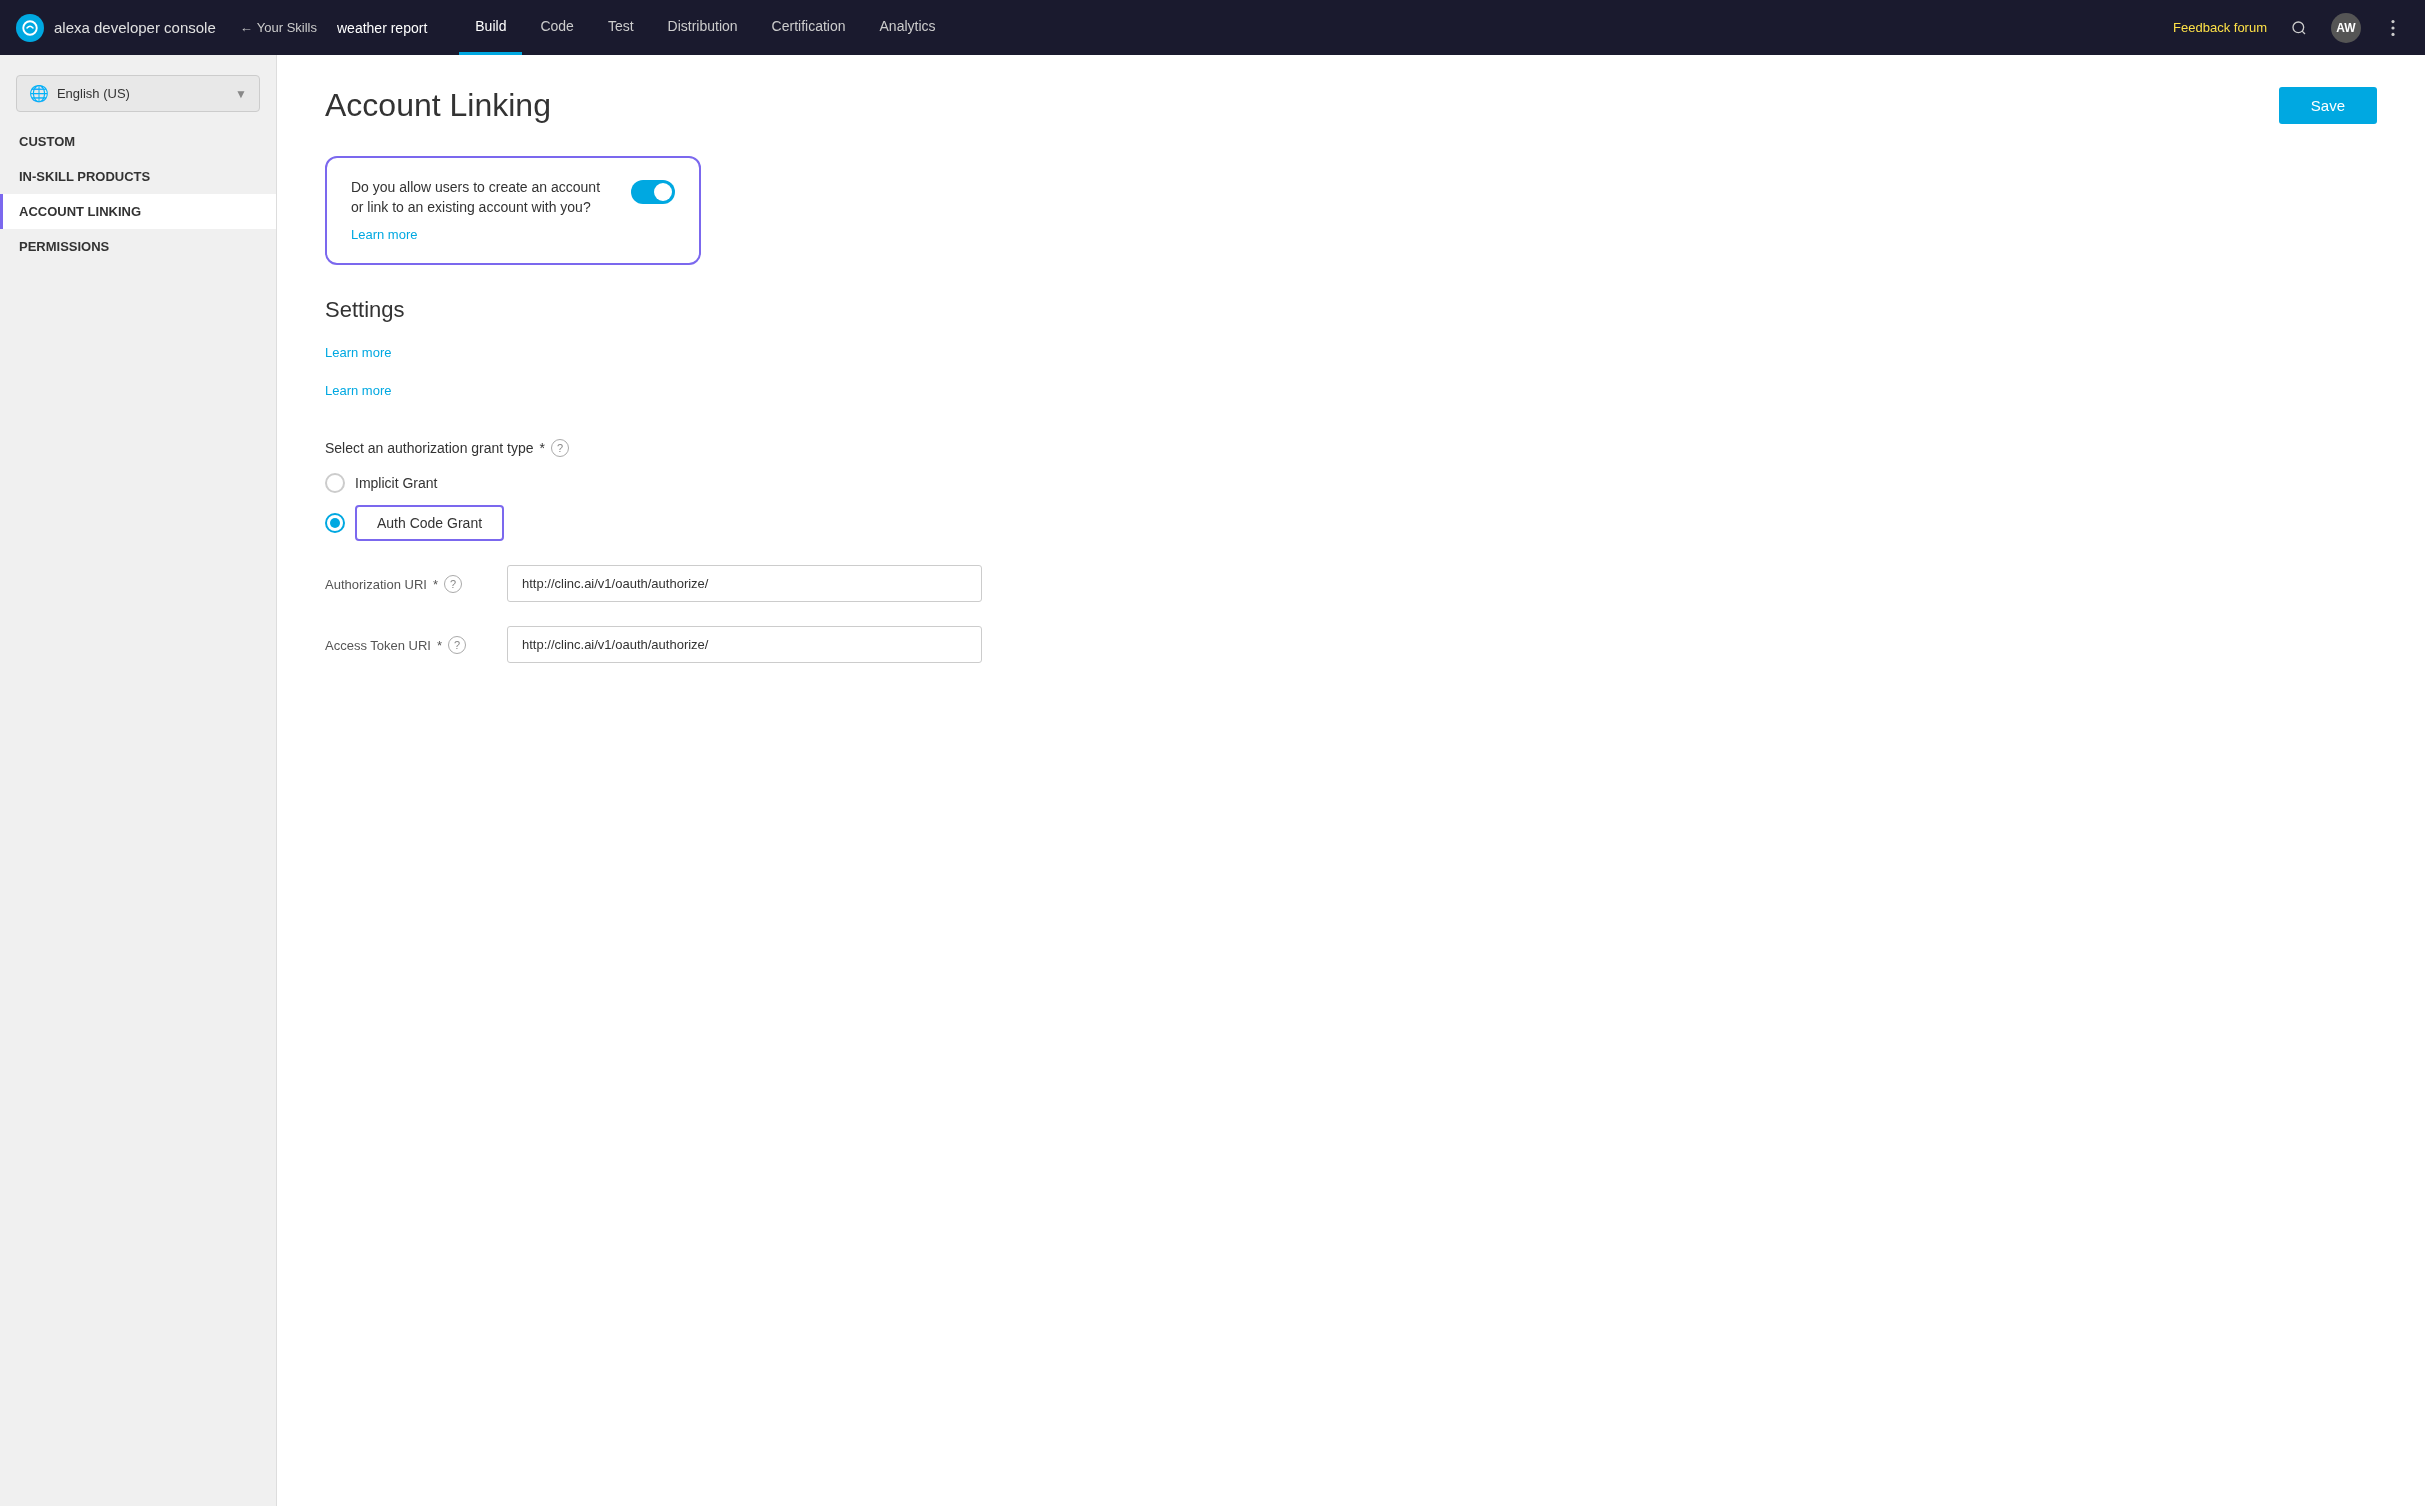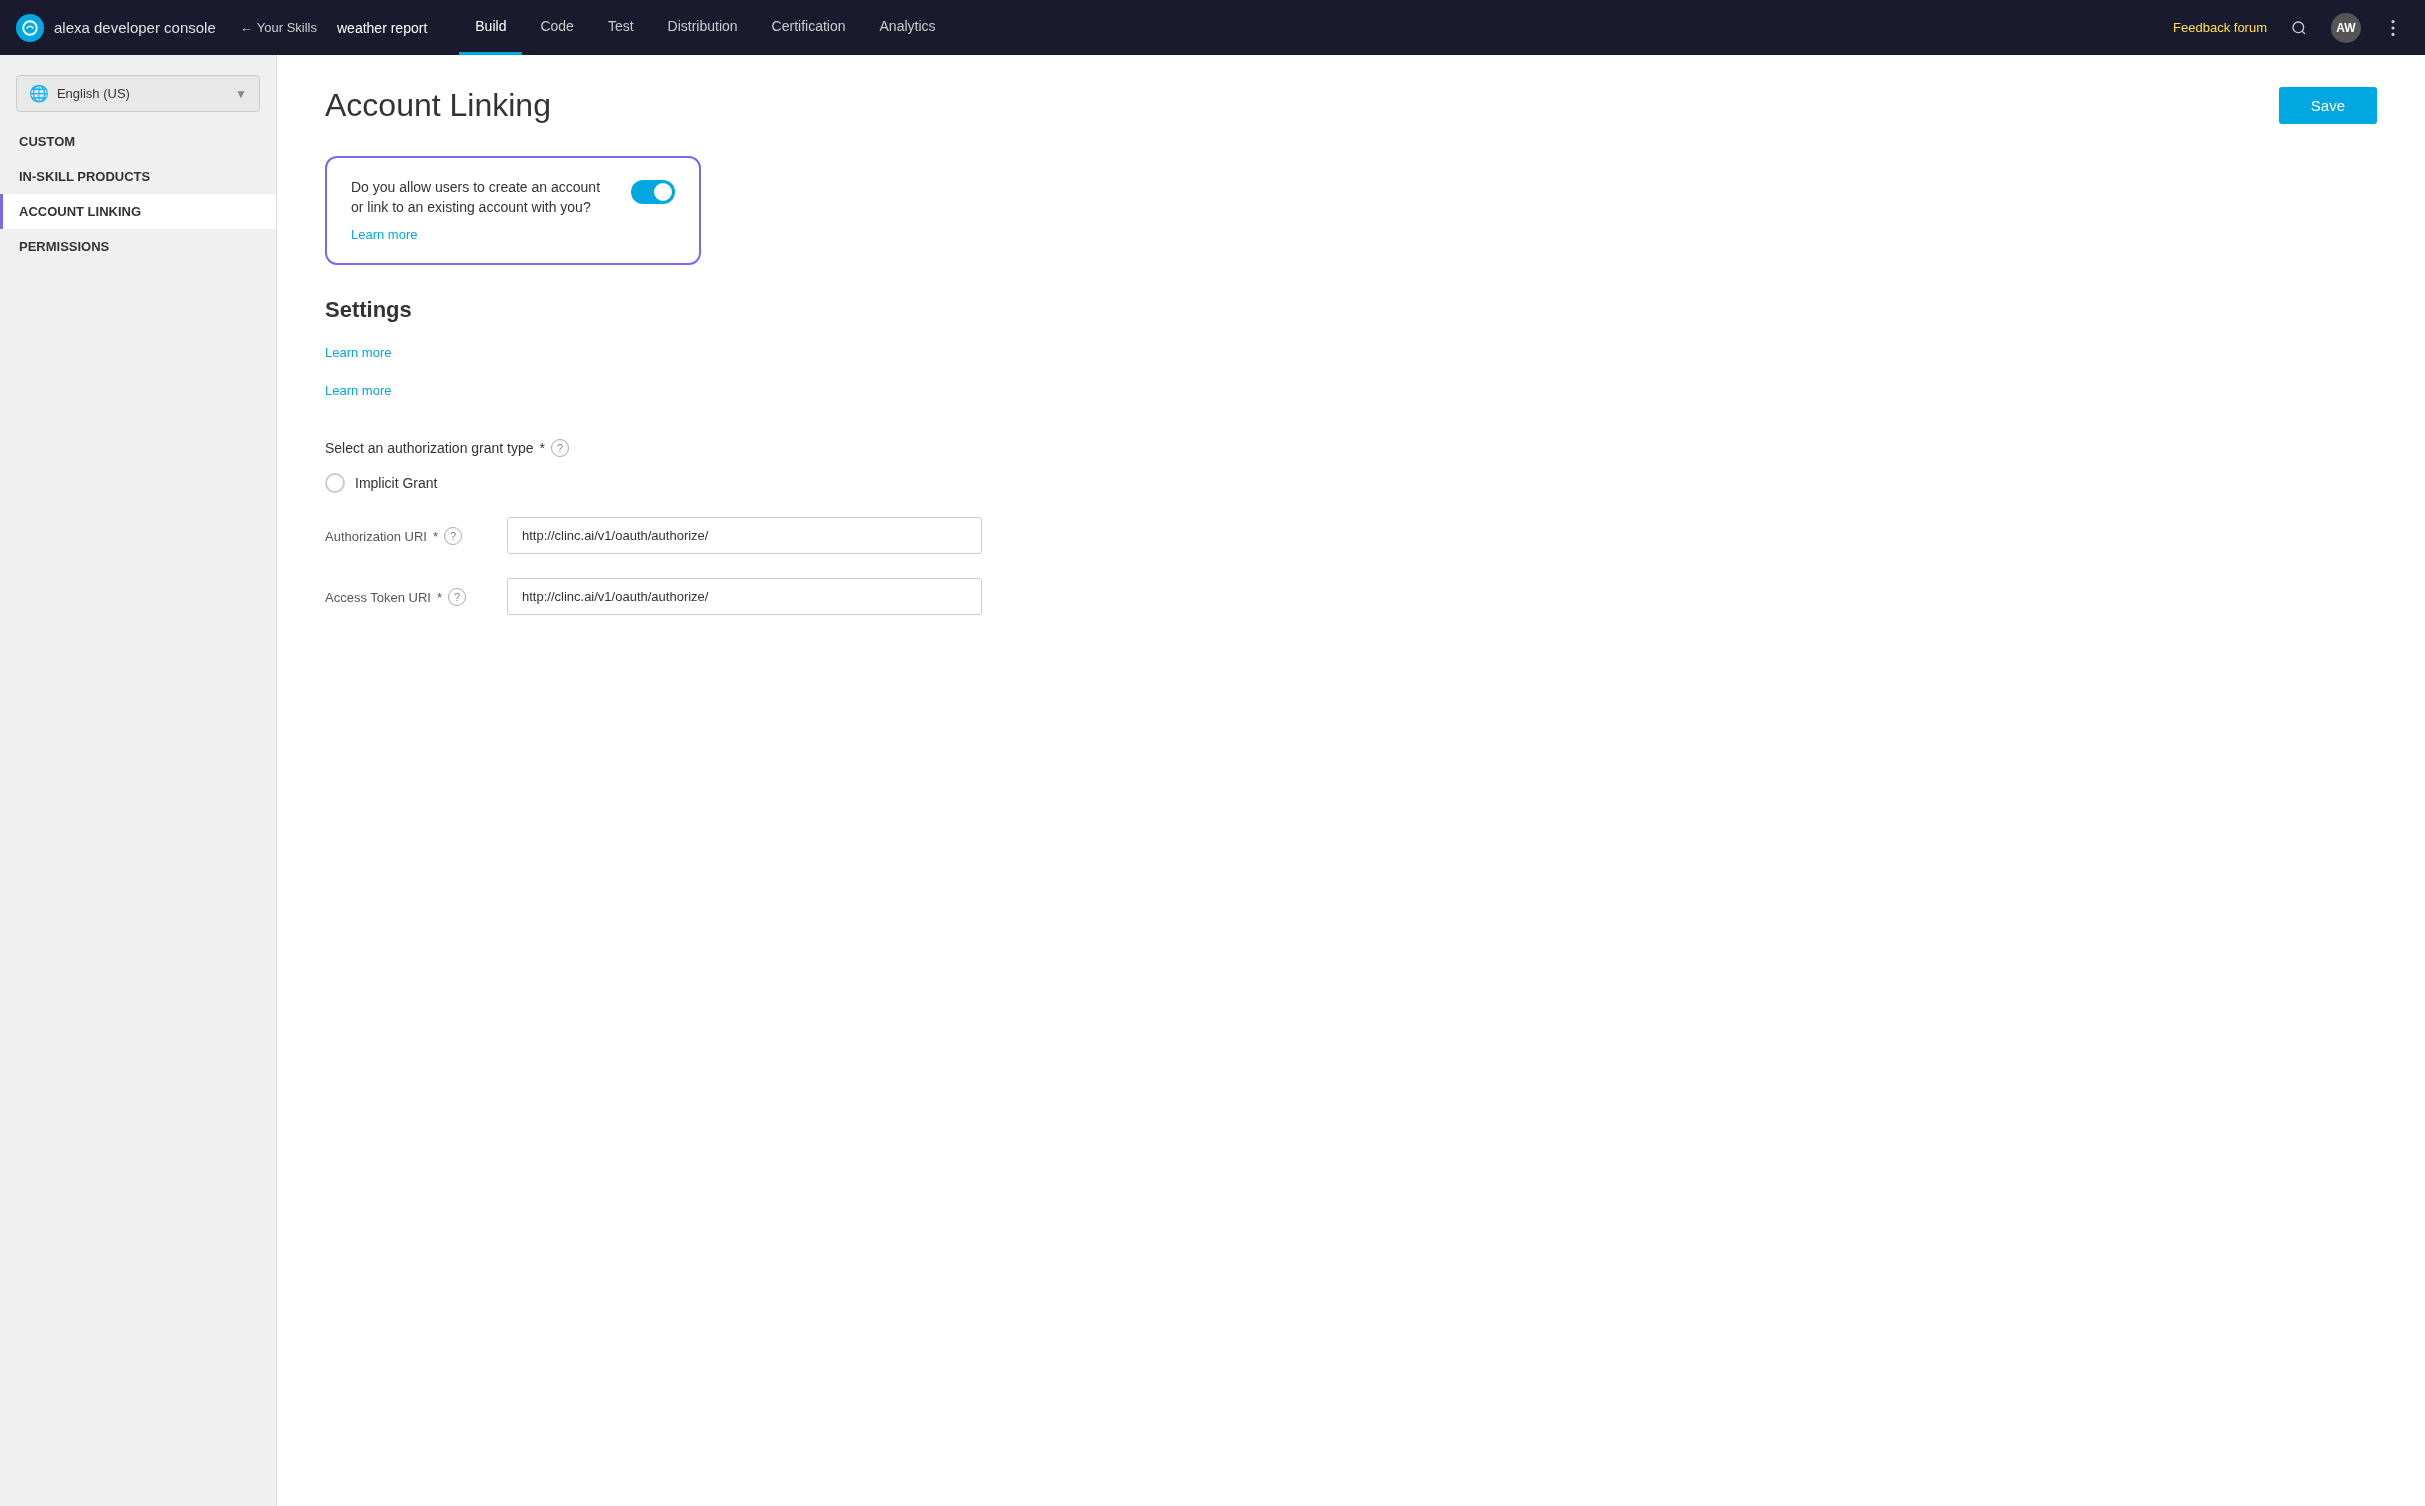--- a/index.html
+++ b/index.html
@@ -154,21 +154,21 @@
     .toggle-knob {
       position: absolute; height: 18px; width: 18px;
       border-radius: 50%; background: white;
       top: 3px; transition: 0.2s;
     }
     .toggle-track.on .toggle-knob { left: 23px; }
     .toggle-track.off .toggle-knob { left: 3px; }
 
     
     .section-title {
-      font-size: 22px; font-weight: 700; color: #333; margin-bottom: 20px;
+      font-size: 22px; font-weight: 400; color: #333; margin-bottom: 20px;
     }
 
     
     .settings-block { margin-bottom: 40px; }
     .setting-row {
       margin-bottom: 20px;
     }
     .setting-row-inline {
       display: flex; align-items: flex-start; gap: 16px; margin-bottom: 4px;
     }
@@ -351,20 +351,28 @@
         <span>Select an authorization grant type</span>
         <span>*</span>
         <span class="help-icon">?</span>
       </div>
 
       <div class="radio-group">
         <div class="radio-item">
           <div class="radio-outer"></div>
           <span class="radio-label">Implicit Grant</span>
         </div>
+        <div class="radio-item">
+          <div class="radio-outer selected">
+            <div class="radio-inner"></div>
+          </div>
+          <div class="radio-label-box">
+            <span class="radio-label">Auth Code Grant</span>
+          </div>
+        </div>
       </div>
 
       <div class="uri-section">
         <div class="uri-row">
           <div class="uri-label">
             <span>Authorization URI</span>
             <span>*</span>
             <span class="help-icon">?</span>
           </div>
           <input class="uri-input" type="text" value="http://clinc.ai/v1/oauth/authorize/" style="">

